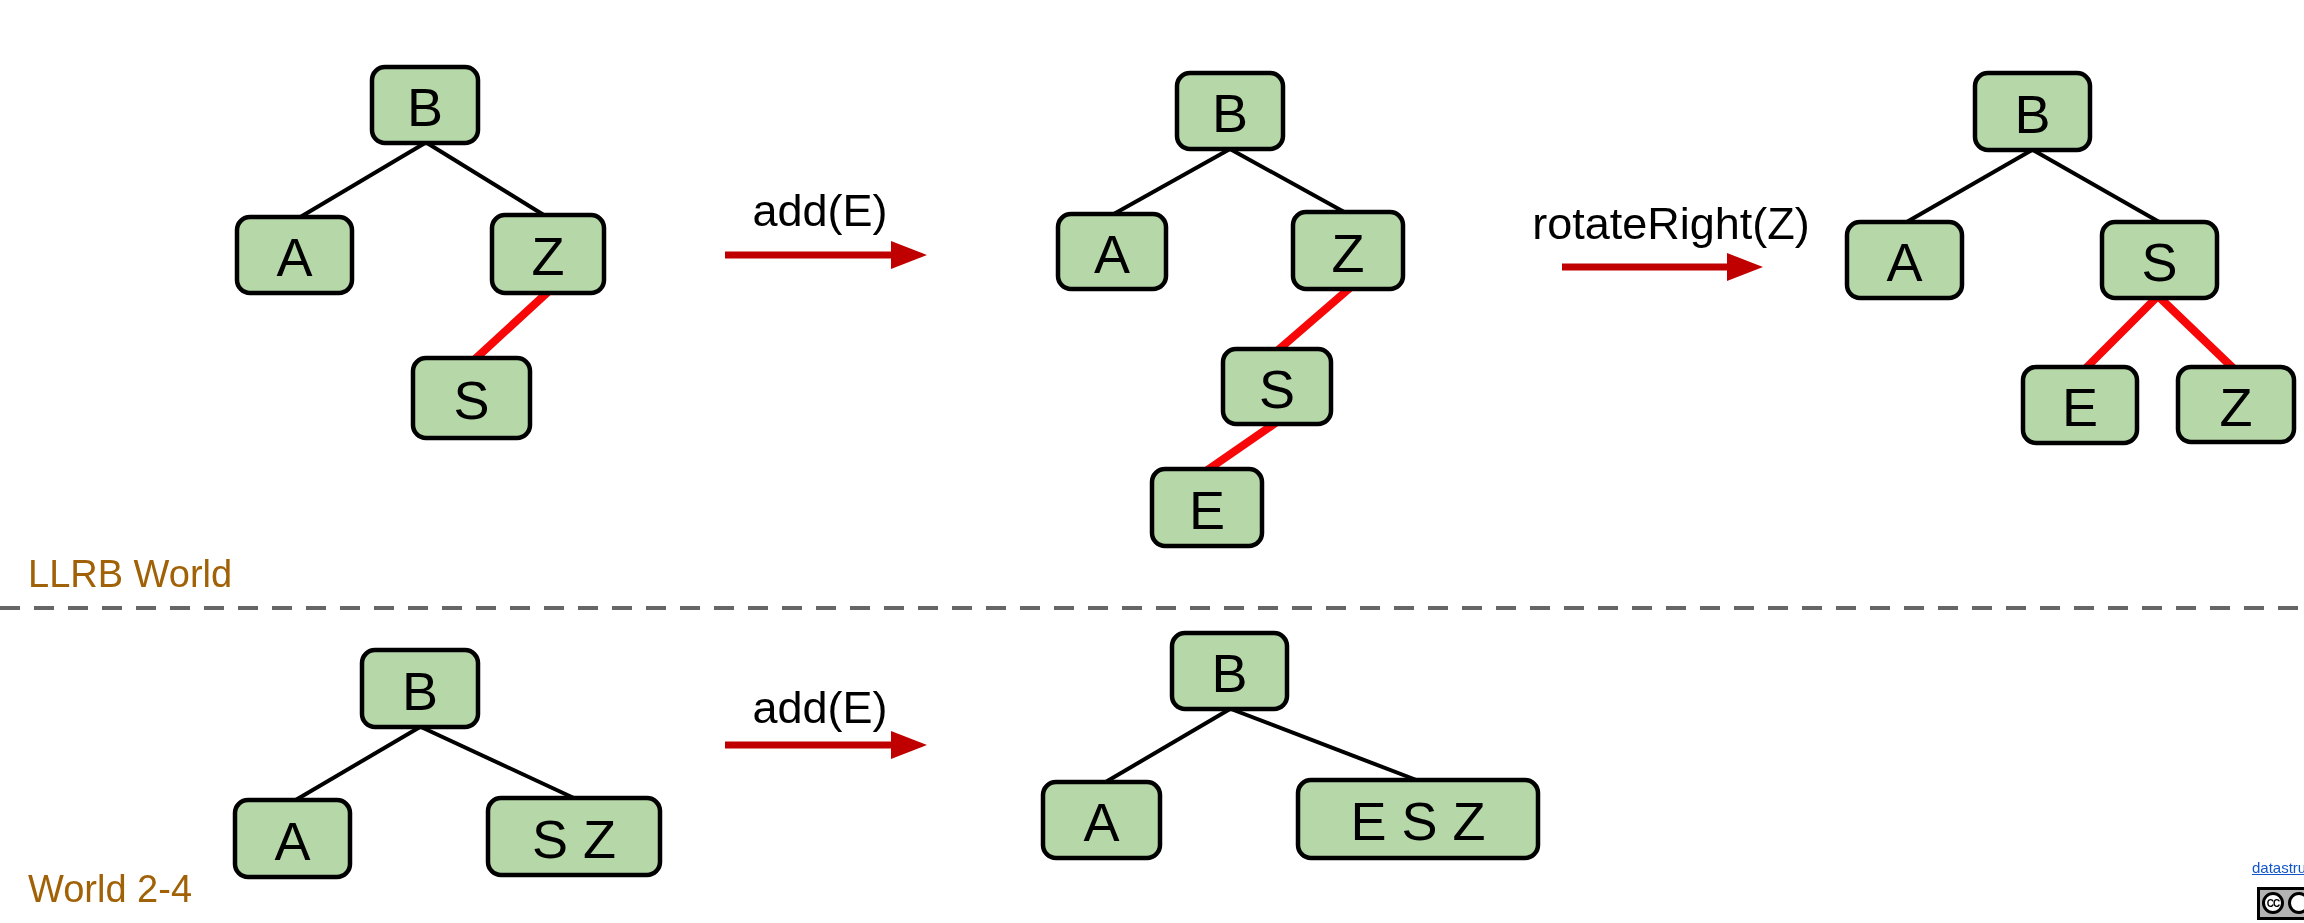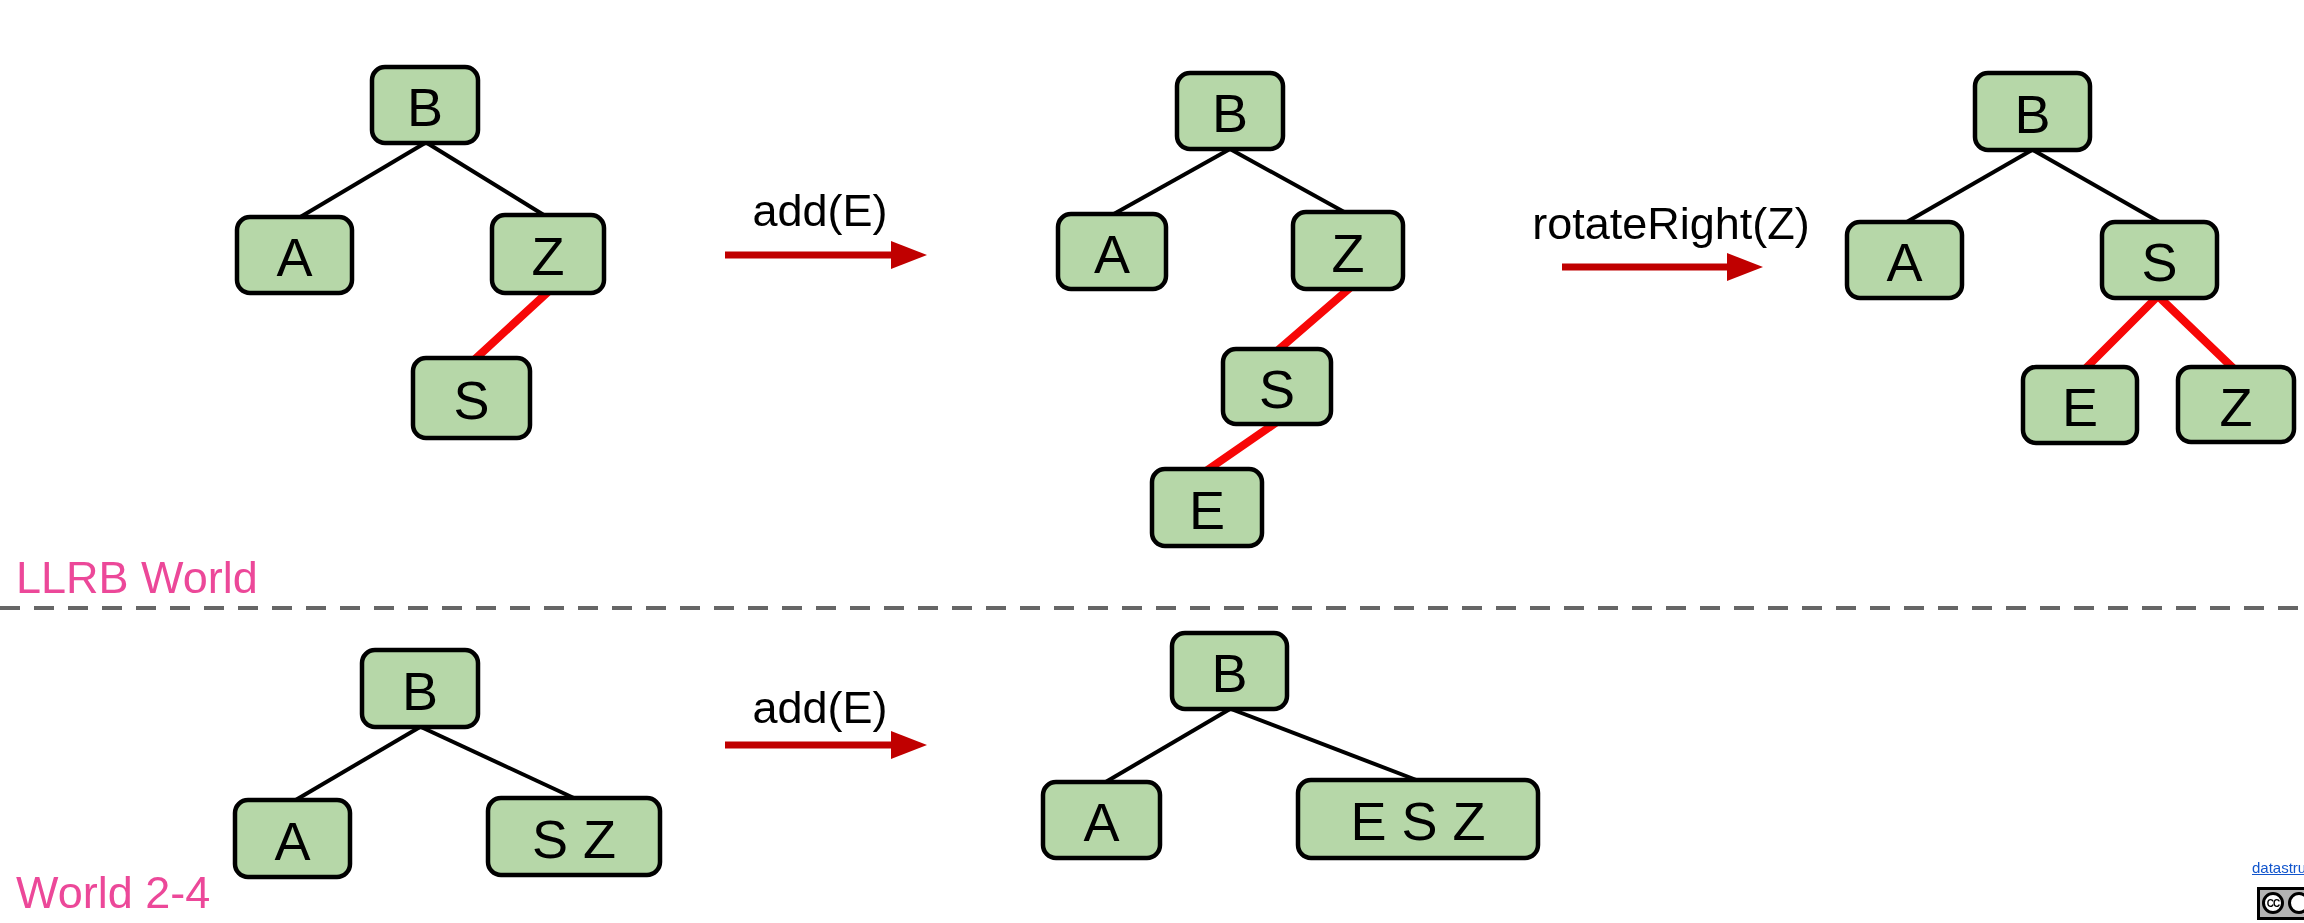--- a/index.html
+++ b/index.html
@@ -7,24 +7,25 @@
     width:2304px;height:923px;
     background:#ffffff;
     position:relative;
     overflow:hidden;
     font-family:"Liberation Sans", sans-serif;
   }
   #diagram-svg{position:absolute;left:0;top:0;}
   svg text{font-family:"Liberation Sans", sans-serif;}
   .section-label{
     position:absolute;
-    font-size:45px;
-    color:#ec4899;
+    font-size:38px;
+    color:#a16207;
     line-height:1.0;
     white-space:nowrap;
+    margin-left:12px;
   }
   .label-llrb{left:16px;top:555px;}
   .label-w23{left:16px;top:870px;}
   .footer-link{
     position:absolute;
     left:2252px;top:859px;
     font-size:15px;
     color:#1155cc;
     text-decoration:underline;
     white-space:nowrap;

